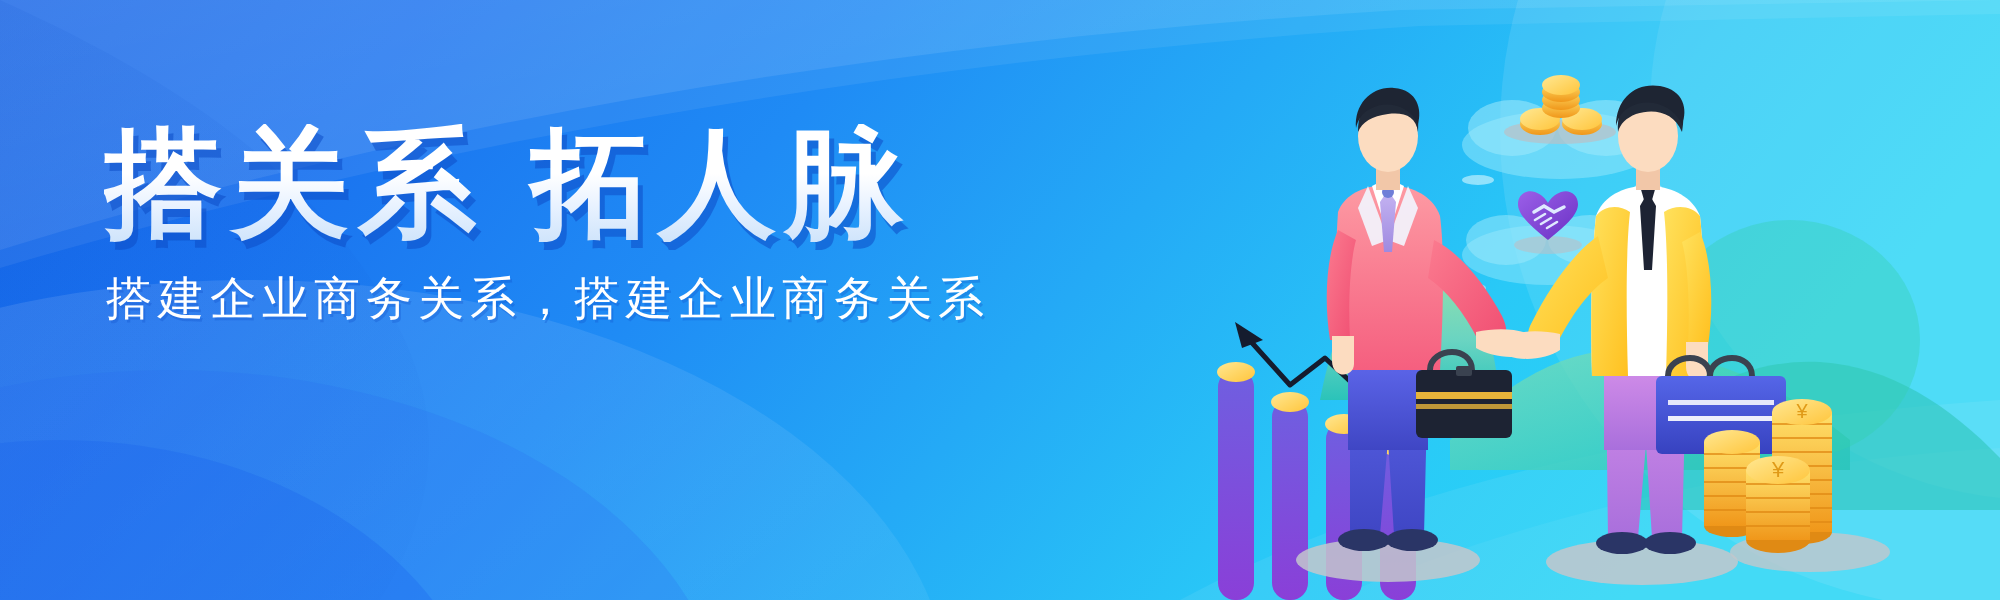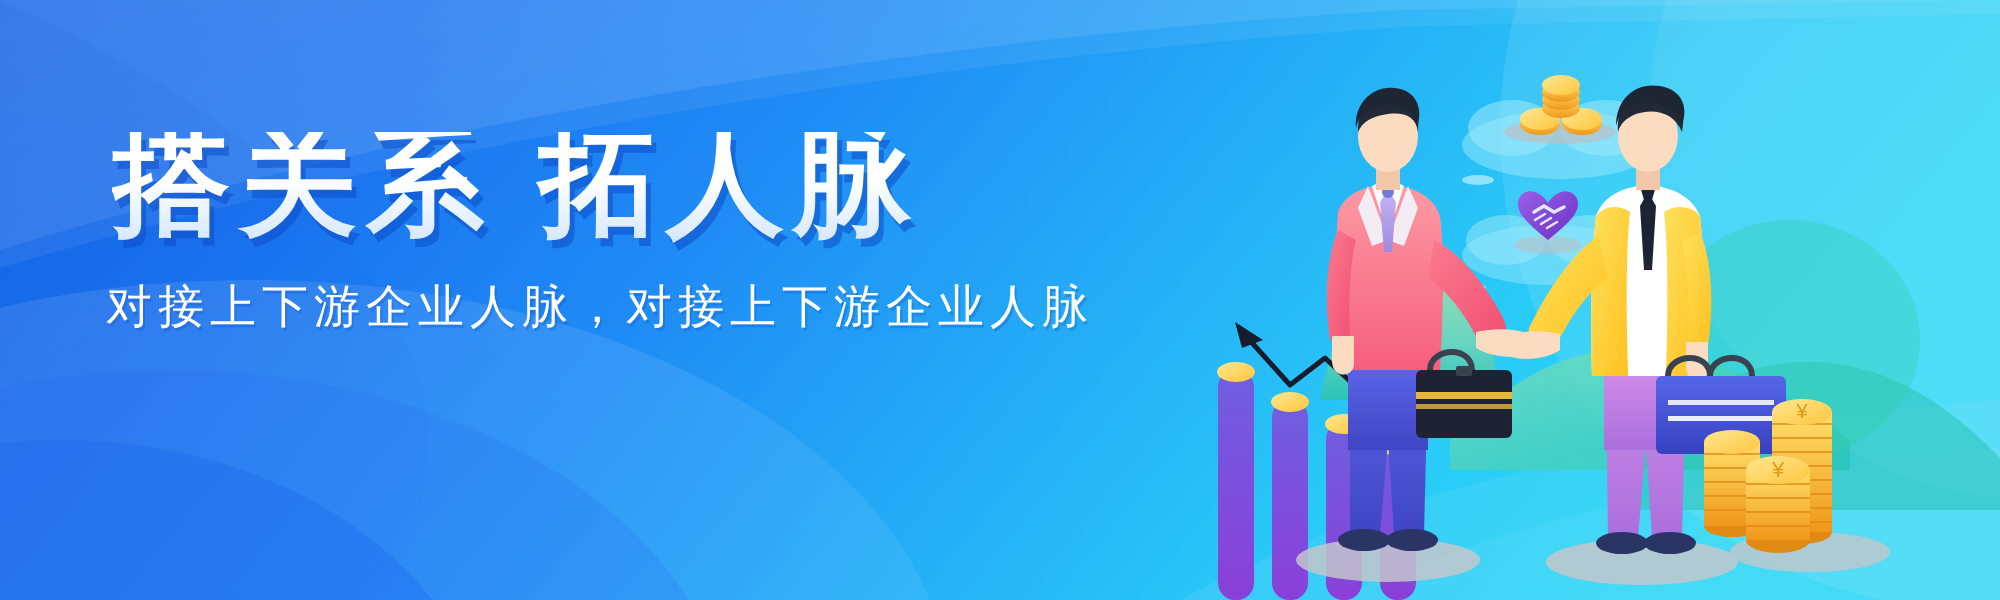--- a/index.html
+++ b/index.html
@@ -12,21 +12,21 @@
   .full{left:0;top:0;width:2000px;height:600px;}
 
   
   #text-block{position:absolute;left:100px;top:120px;width:880px;z-index:40;}
   #headline{
     font-size:118px;line-height:1.0;font-weight:bold;letter-spacing:9px;
     background:linear-gradient(180deg,#ffffff 0%,#ffffff 42%,#e8f2ff 70%,#cfe4fb 100%);
     -webkit-background-clip:text;background-clip:text;color:transparent;
     -webkit-text-fill-color:transparent;
     filter:drop-shadow(5px 8px 0px rgba(13,76,199,.55));
-    white-space:nowrap;margin:12px;font-family:Liberation Mono, monospace;
+    white-space:nowrap;margin:4px;
   }
   #headline .gap{display:inline-block;width:46px;}
   #subtitle{
     margin:26px 0 0 6px;font-size:46px;letter-spacing:6px;color:#ffffff;
     white-space:nowrap;text-shadow:2px 3px 0 rgba(13,76,199,.28);
   }
 </style>
 </head>
 <body>
 
@@ -65,21 +65,21 @@
     <circle cx="2040" cy="110" r="390" fill="#ffffff" opacity=".08"></circle>
 
     <path d="M1180,600 C1420,470 1720,420 2000,400 L2000,600 Z" fill="#ffffff" opacity=".07"></path>
     <path d="M1330,600 C1560,500 1800,460 2000,448 L2000,600 Z" fill="#ffffff" opacity=".05"></path>
 
     <path d="M0,0 C200,90 330,190 400,330 C450,430 430,520 380,600 L0,600 Z" fill="url(#wDark)" opacity=".35"></path>
   </svg>
 
   <div id="text-block">
     <h1 id="headline"><span>搭关系</span><span class="gap"></span><span>拓人脉</span></h1>
-    <div id="subtitle">对接上下游企业人脉，对接上下游企业人脉</div>
+    <div id="subtitle">搭建企业商务关系，搭建企业商务关系</div>
   </div>
 
   <svg class="layer" style="left:1020px;top:40px;width:980px;height:560px;" viewBox="0 0 980 560">
     <defs>
       <linearGradient id="barG" x1="0" y1="0" x2="0" y2="1">
         <stop offset="0%" stop-color="#6f5fe0"></stop>
         <stop offset="100%" stop-color="#8a3fd8"></stop>
       </linearGradient>
       <linearGradient id="hillG" x1="0" y1="0" x2="0" y2="1">
         <stop offset="0%" stop-color="#a8e6a0"></stop>

